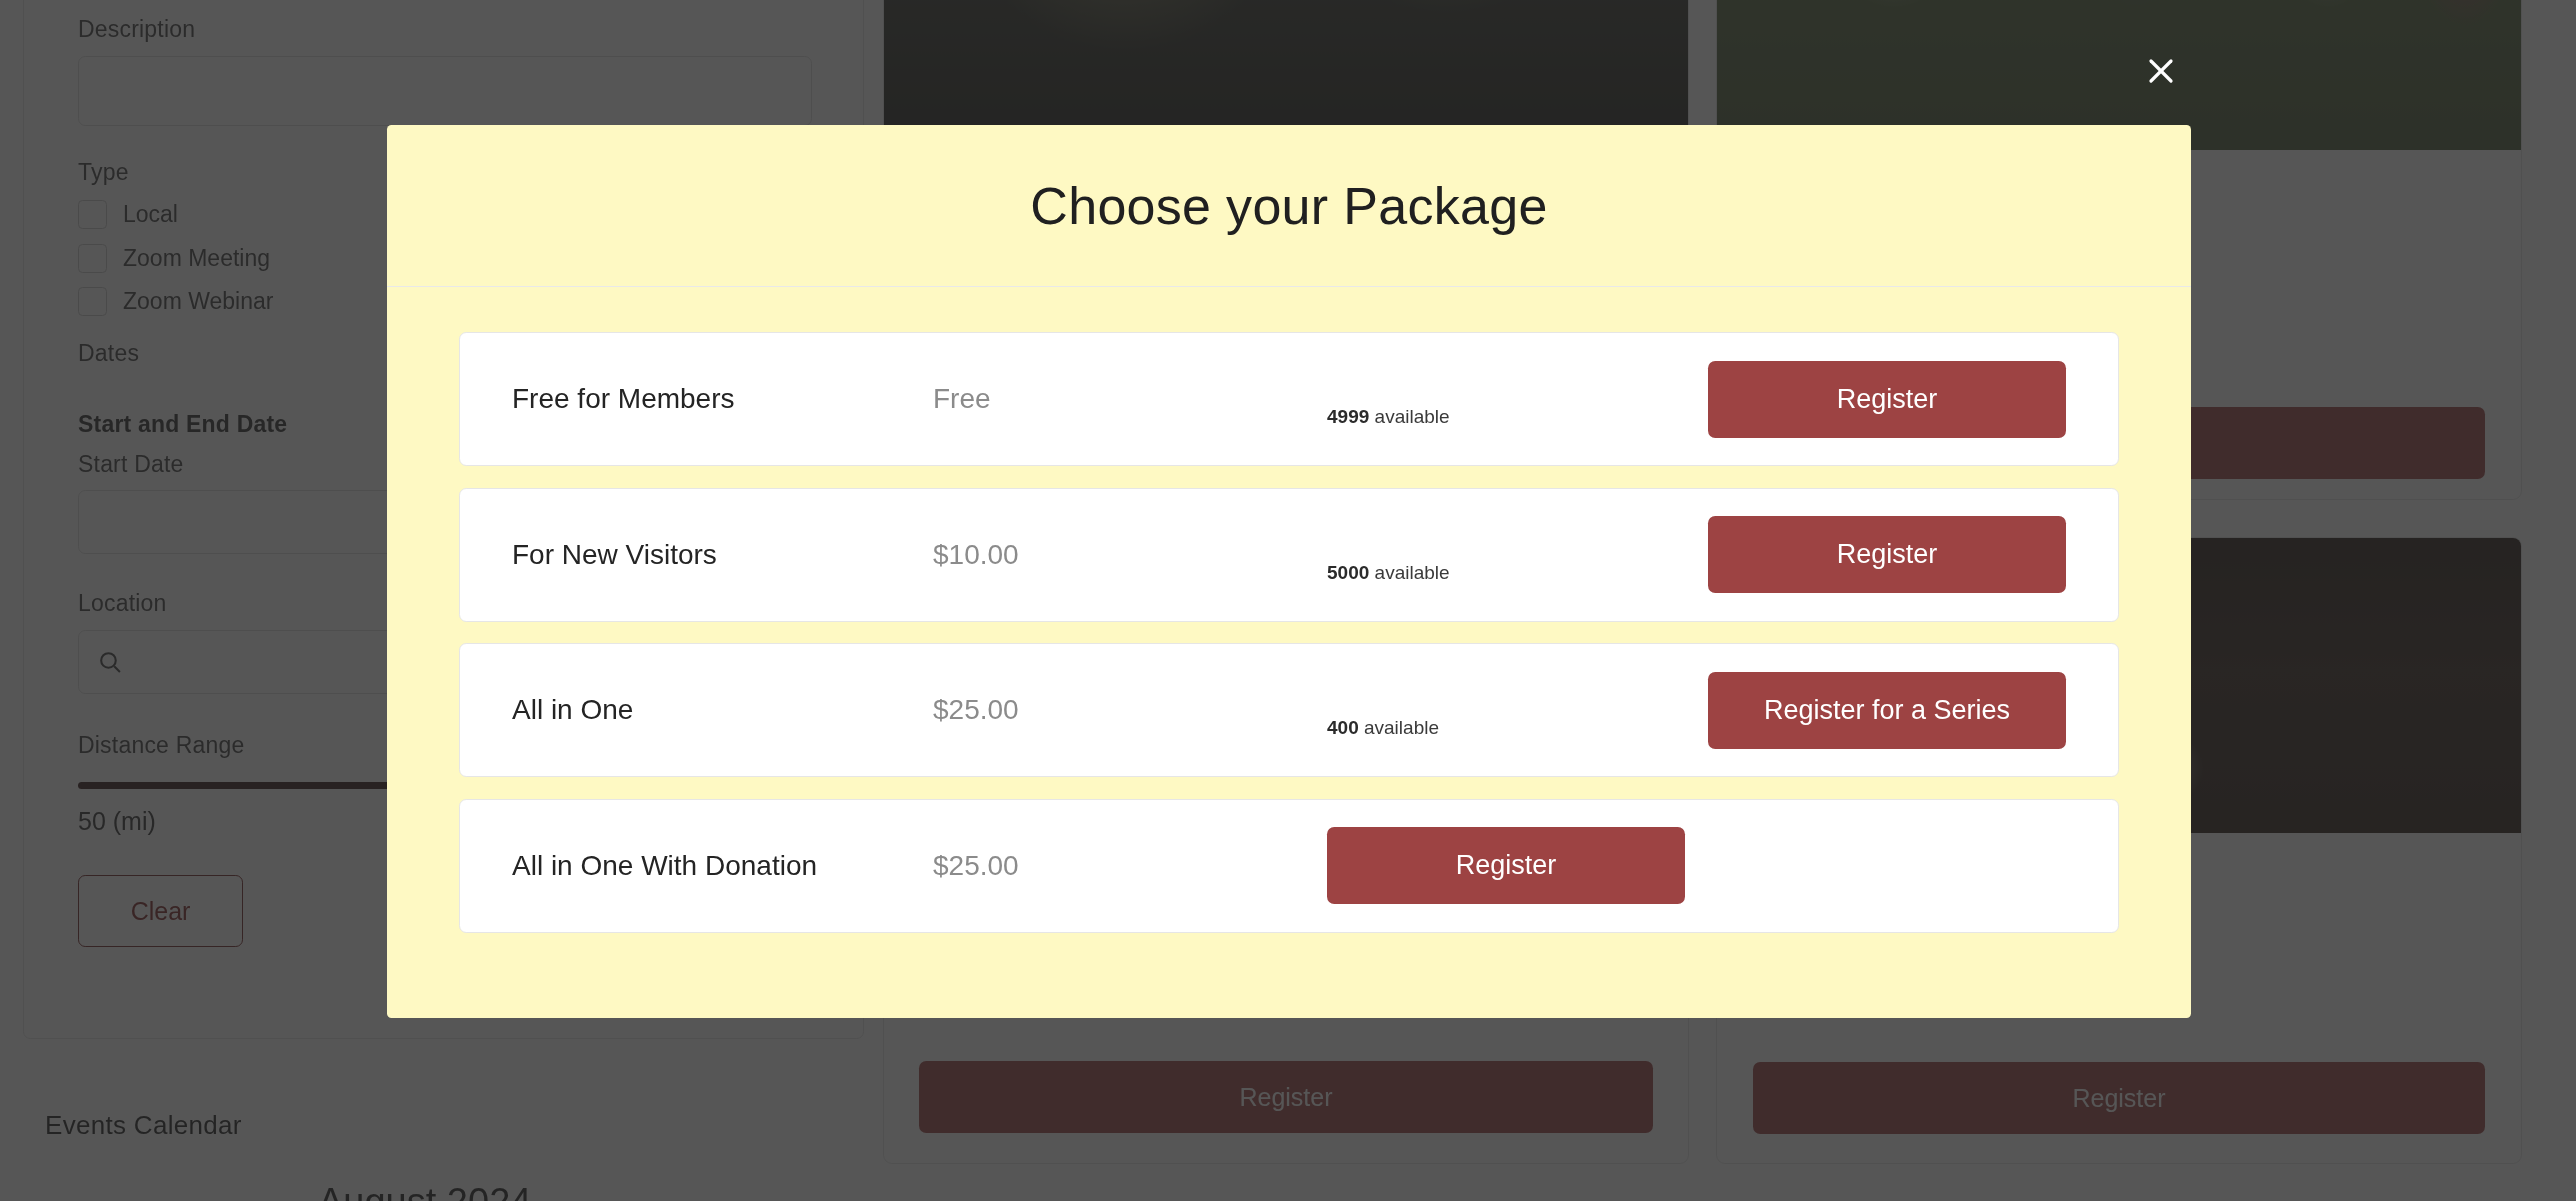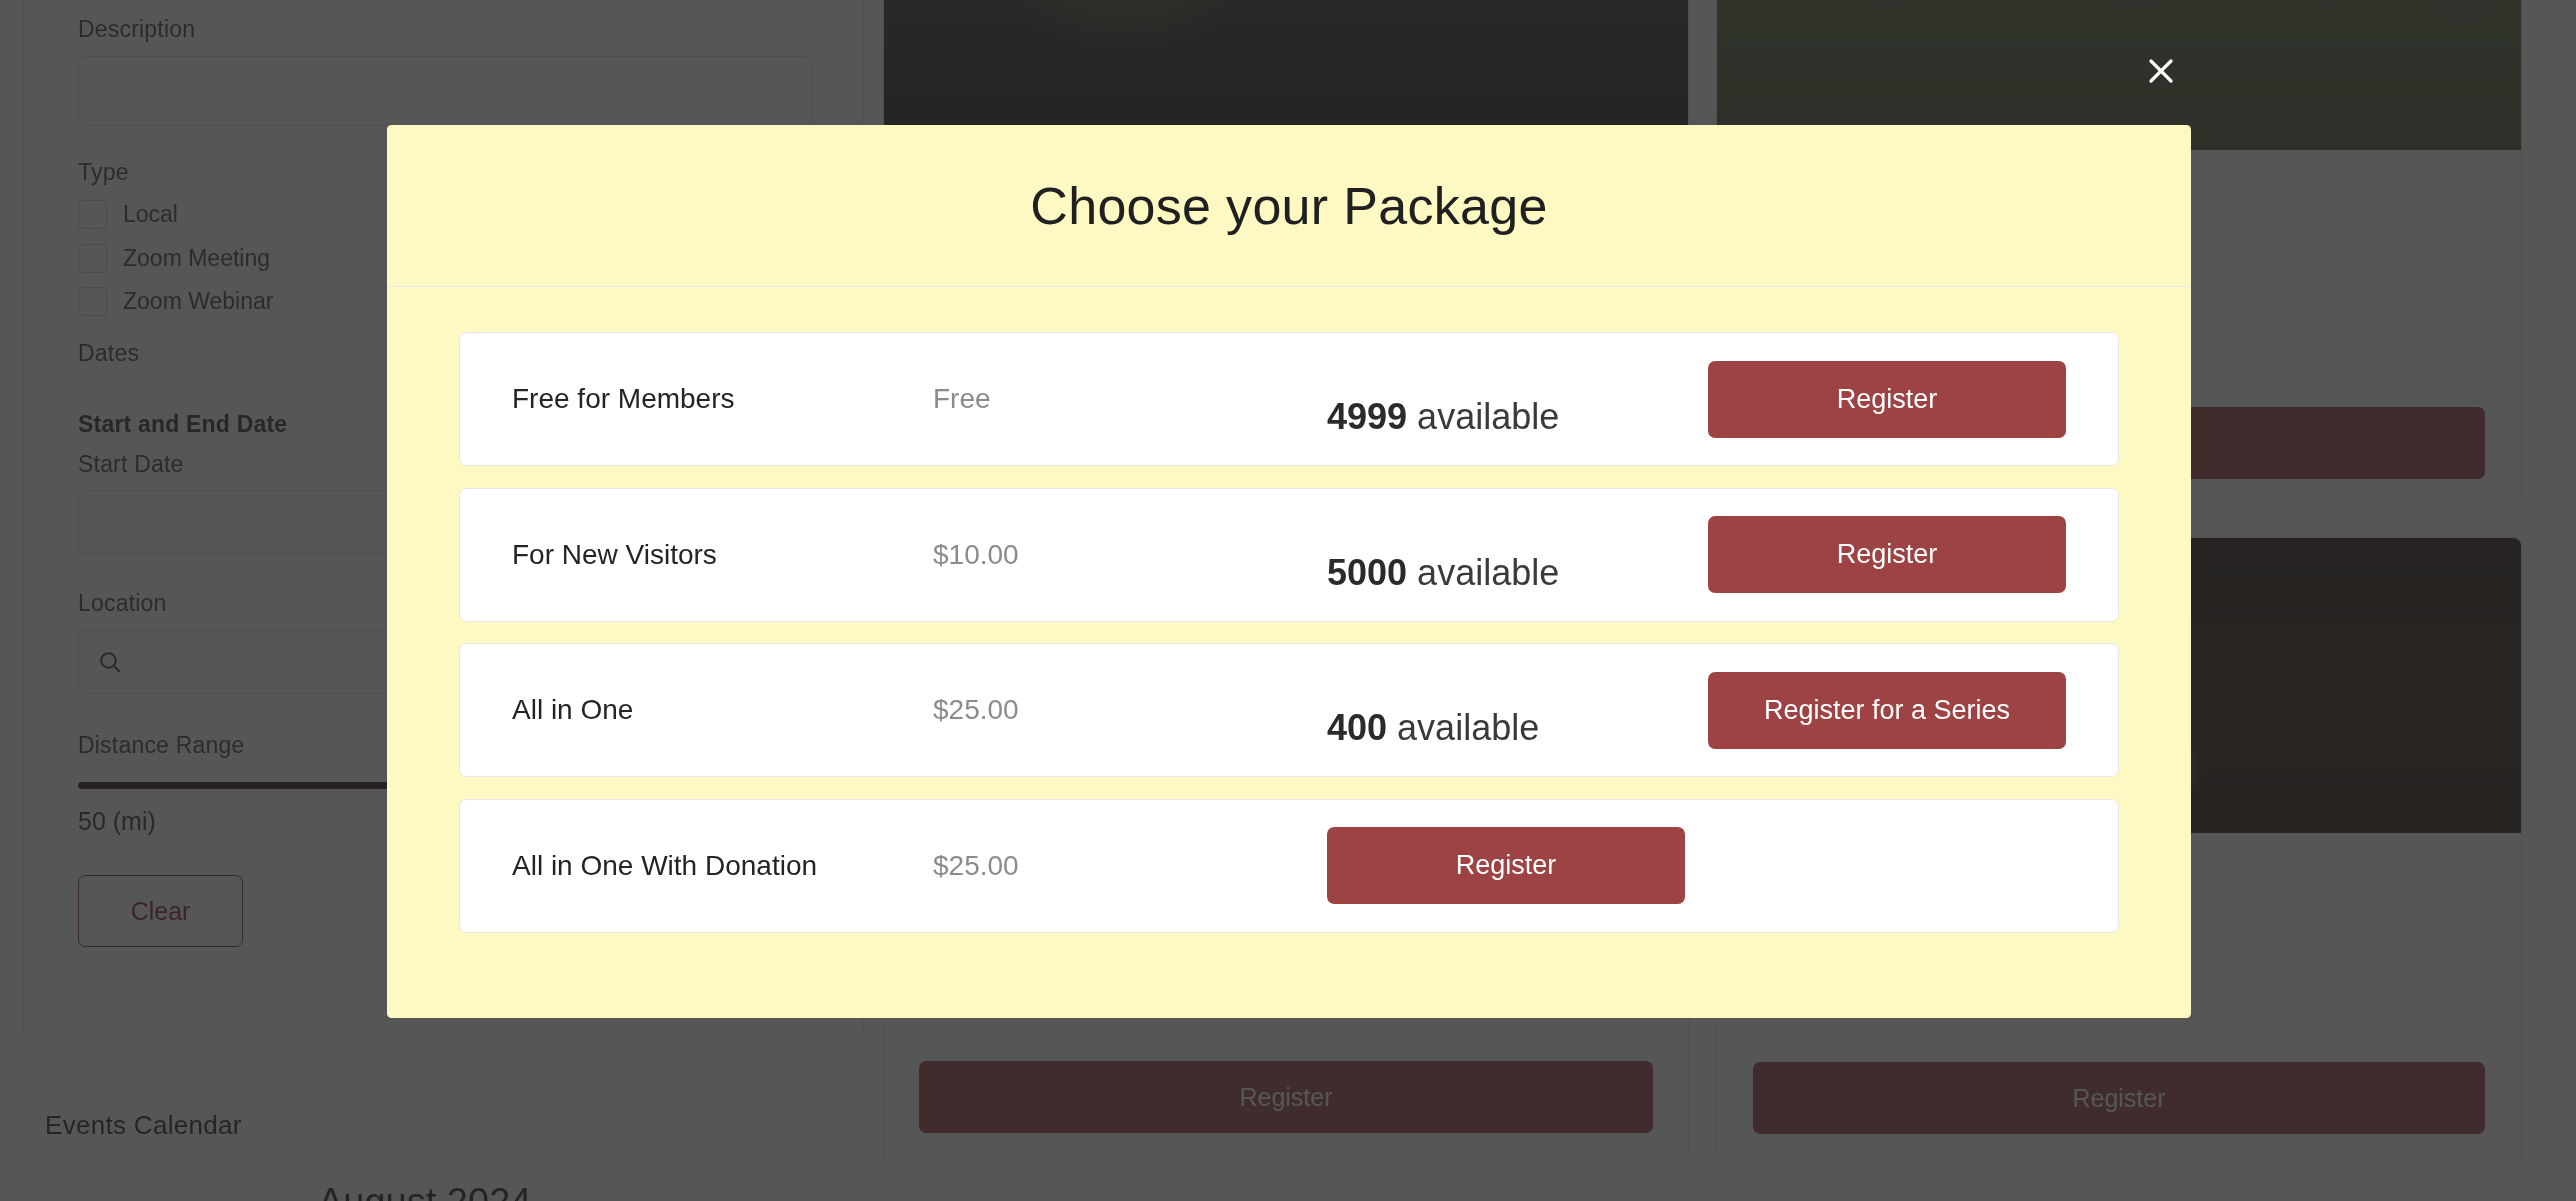--- a/index.html
+++ b/index.html
@@ -230,21 +230,21 @@
     flex: none;
   }
   .pkg-price {
     width: 394px;
     font-size: 28px;
     color: #8b8b8b;
     flex: none;
   }
   .pkg-avail {
     flex: 1;
-    font-size: 36px;
+    font-size: 19px;
     color: #2b2b2b;
     margin-top: 36px;
   }
   .pkg-avail b { font-weight: 700; }
   .pkg-avail span.word { color: #3a3a3a; font-weight: 400; }
   .pkg-btn {
     flex: none;
     width: 358px;
     height: 77px;
     background: #9d4343;

